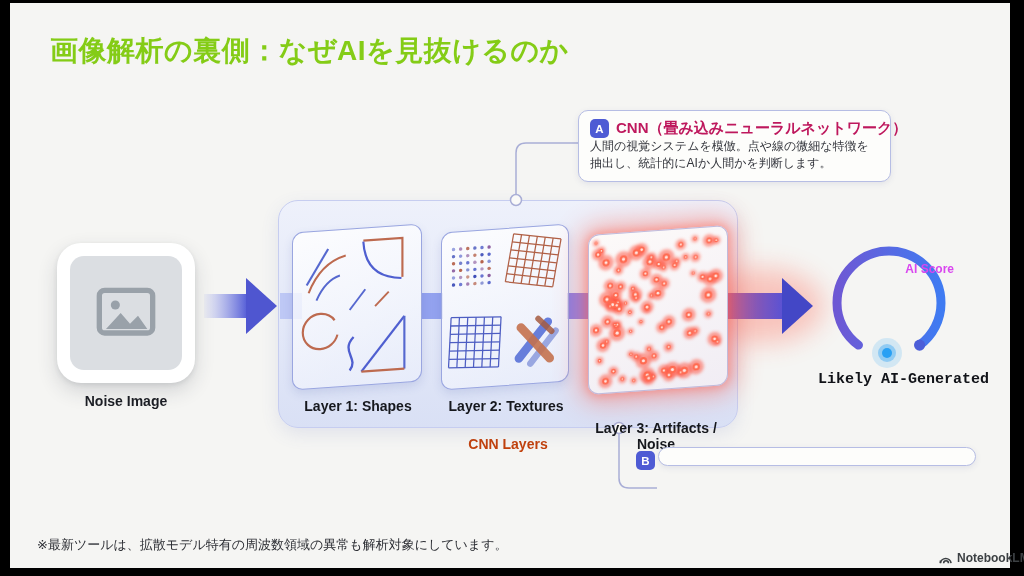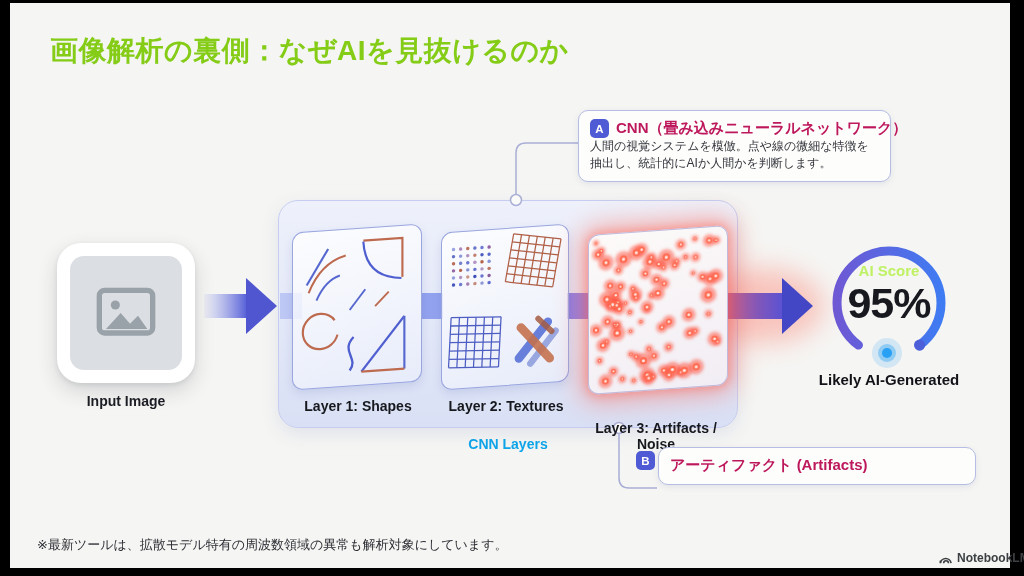--- a/index.html
+++ b/index.html
@@ -58,26 +58,26 @@
   .card2{left:441px;top:228px;width:128px;height:158px;}
   .card3{
     left:588px;top:230px;width:140px;height:160px;border:1.5px solid #c2bada;
     background:linear-gradient(160deg,#fdfaf9,#f1edf4);
     box-shadow:0 0 26px 8px rgba(255,90,70,.45),0 0 8px 2px rgba(255,90,70,.35);
   }
   .layer-label{font-size:14px;font-weight:600;color:#16181d;text-align:center;z-index:5;}
   .ll1{left:288px;top:398px;width:140px;}
   .ll2{left:436px;top:398px;width:140px;text-align:center;}
   .ll3{left:578px;top:420px;width:156px;}
-  .group-label{left:278px;top:436px;width:460px;text-align:center;font-size:14px;font-weight:700;color:#0ea5e9;}
+  .group-label{left:278px;top:436px;width:460px;text-align:center;font-size:14px;font-weight:700;color:#c2410c;}
   
   .gauge{left:824px;top:238px;width:130px;height:130px;z-index:4;}
-  .gauge-title{position:absolute;left:0;top:24px;width:130px;text-align:center;font-size:15px;font-weight:600;color:#bef264;}
+  .gauge-title{position:absolute;left:0;top:24px;width:130px;text-align:right;font-size:12px;font-weight:600;color:#d946ef;}
   .gauge-value{position:absolute;left:0;top:41px;width:130px;text-align:center;font-size:43px;font-weight:700;color:#17191f;letter-spacing:-1px;}
-  .verdict{left:789px;top:371px;width:200px;text-align:center;font-size:15px;font-weight:700;color:#111318;}
+  .verdict{left:789px;top:371px;width:200px;text-align:right;font-size:15px;font-weight:700;color:#111318;font-family:Liberation Mono, monospace;}
   
   .footnote{left:37px;top:536px;font-size:13px;color:#2b2d33;}
   .brand{left:938px;top:551px;display:flex;align-items:center;gap:4px;color:#3c4043;}
   .brand span{font-size:12px;font-weight:600;}
   .overlay{left:0;top:0;z-index:2;}
   svg{display:block;}
 </style>
 </head>
 <body>
 
@@ -129,21 +129,21 @@
 
 <div class="abs input-card">
   <div class="input-ph">
     <svg width="64" height="58" viewBox="0 0 48 42">
       <rect x="4" y="4" width="40" height="32" rx="4" fill="none" stroke="#99a1a9" stroke-width="4"></rect>
       <circle cx="16" cy="15" r="3.4" fill="#99a1a9"></circle>
       <path d="M9 33 L20 21 L27 29 L33 23 L40 33 Z" fill="#99a1a9"></path>
     </svg>
   </div>
 </div>
-<div class="abs input-label">Input Image</div>
+<div class="abs input-label">Noise Image</div>
 
 <div class="abs panel"></div>
 
 <div class="abs layer-card card1">
   <svg width="127" height="155" viewBox="0 0 130 158" fill="none">
     <path d="M14 54 L36 18" stroke="#5668cf" stroke-width="2.2"></path>
     <path d="M16 62 Q28 32 54 26" stroke="#bd6a4f" stroke-width="2.2"></path>
     <path d="M24 70 Q33 50 48 46" stroke="#5668cf" stroke-width="2"></path>
     <path d="M72 12 L112 12 L112 52" stroke="#bd6a4f" stroke-width="2.2"></path>
     <path d="M72 13 Q74 50 111 53" stroke="#4f5fd0" stroke-width="2.2"></path>
@@ -522,35 +522,33 @@
     </defs>
     <circle cx="65" cy="65" r="52" fill="none" stroke="url(#arcg)" stroke-width="9" pathLength="100" stroke-dasharray="80 20" stroke-dashoffset="-35" stroke-linecap="round"></circle>
     <circle cx="95.6" cy="107.1" r="5.6" fill="#4c5ed8"></circle>
     <g>
       <circle cx="63" cy="115" r="15" fill="#58b4f6" opacity="0.22"></circle>
       <circle cx="63" cy="115" r="9" fill="#41a8f4" opacity="0.45"></circle>
       <circle cx="63" cy="115" r="5" fill="#28a0f4"></circle>
     </g>
   </svg>
   <div class="gauge-title">AI Score</div>
-  <div class="gauge-value">95%</div>
 </div>
 <div class="abs verdict">Likely AI-Generated</div>
 
 <div class="abs callout callout-a">
   <div class="co-title-row">
     <span class="badge">A</span>
     <span class="co-title">CNN（畳み込みニューラルネットワーク）</span>
   </div>
   <div class="co-body">人間の視覚システムを模倣。点や線の微細な特徴を抽出し、統計的にAIか人間かを判断します。</div>
 </div>
 
 <span class="abs badge badge-b-pos">B</span>
 <div class="abs callout callout-b">
-  <div class="co-title">アーティファクト (Artifacts)</div>
 </div>
 
 <div class="abs footnote">※最新ツールは、拡散モデル特有の周波数領域の異常も解析対象にしています。</div>
 
 <div class="abs brand">
   <svg width="15" height="13" viewBox="0 0 16 14" fill="none" stroke="#3c4043" stroke-width="1.7">
     <path d="M2.5 12 A5.8 5.8 0 0 1 14 12"></path>
     <path d="M6 12 A2.6 2.6 0 0 1 11.2 12"></path>
     <path d="M2.5 12 L2.5 9.2"></path>
   </svg>

